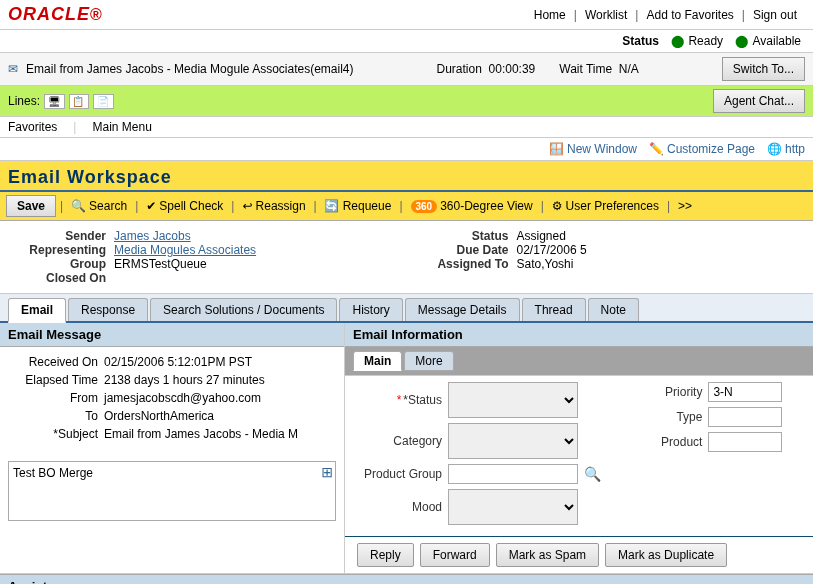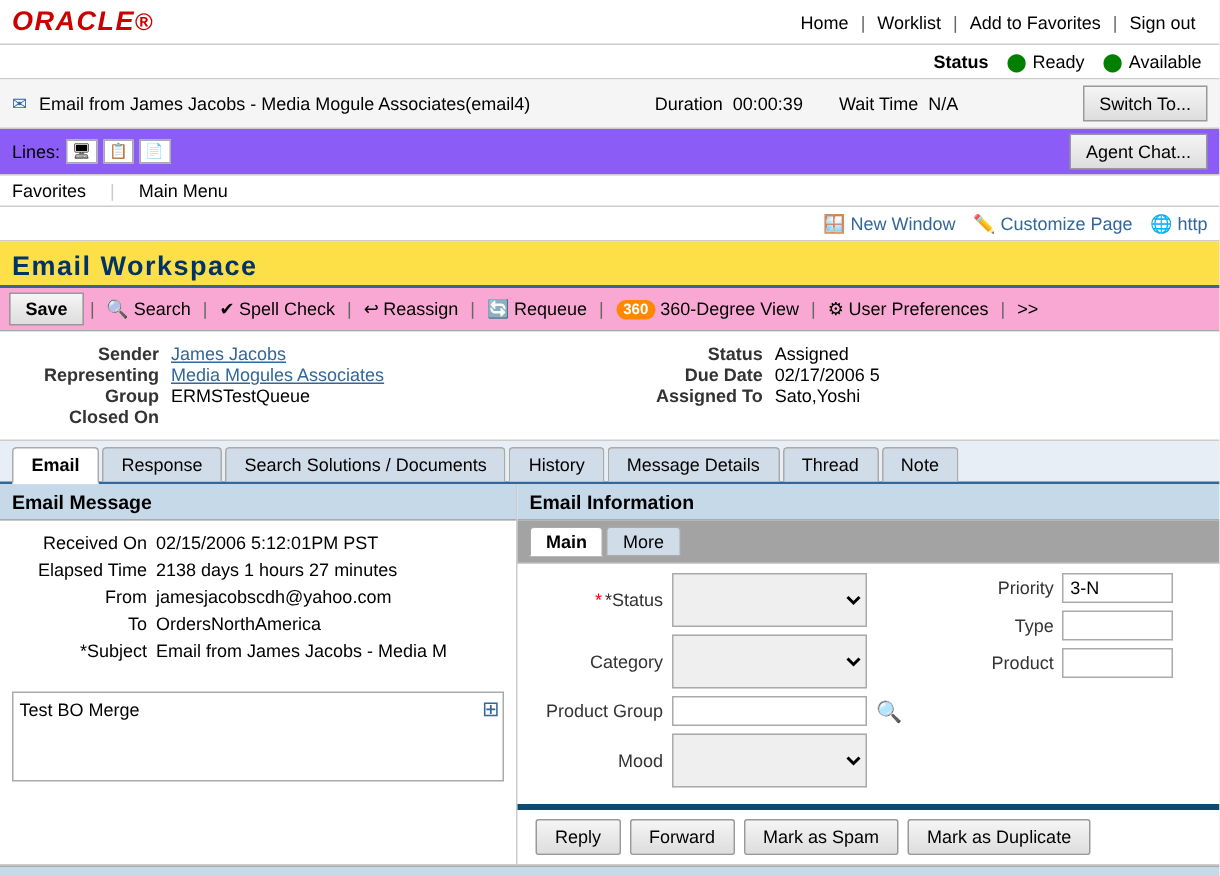--- a/index.html
+++ b/index.html
@@ -16,40 +16,40 @@
     
     .status-bar { background: #fff; display: flex; justify-content: flex-end; align-items: center; padding: 4px 12px; border-bottom: 1px solid #ccc; gap: 12px; }
     .status-label { font-weight: bold; }
     .status-item { display: flex; align-items: center; gap: 4px; }
 
     
     .info-bar { background: #f5f5f5; border-bottom: 1px solid #ccc; padding: 4px 8px; display: flex; align-items: center; justify-content: space-between; }
     .info-left { display: flex; align-items: center; gap: 8px; }
 
     
-    .lines-bar { background: #8b5cf6; border-bottom: 1px solid #ccc; padding: 3px 8px; display: flex; align-items: center; justify-content: space-between; }
+    .lines-bar { background: #bef264; border-bottom: 1px solid #ccc; padding: 3px 8px; display: flex; align-items: center; justify-content: space-between; }
     .lines-icons { display: flex; align-items: center; gap: 4px; }
     .icon-btn { border: 1px solid #aaa; background: #fff; padding: 1px 3px; cursor: pointer; font-size: 10px; }
     .right-buttons { display: flex; gap: 4px; }
     .switch-btn { background: linear-gradient(to bottom, #f5f5f5, #ddd); border: 1px solid #999; padding: 4px 10px; cursor: pointer; font-size: 12px; }
 
     
     .fav-bar { background: #fff; border-bottom: 1px solid #ccc; padding: 3px 8px; display: flex; align-items: center; gap: 16px; font-size: 12px; }
     .fav-item { cursor: pointer; color: #000; }
 
     
     .action-bar { background: #fff; padding: 4px 8px; display: flex; justify-content: flex-end; gap: 12px; border-bottom: 1px solid #ccc; font-size: 12px; }
     .action-link { color: #336699; text-decoration: none; display: flex; align-items: center; gap: 3px; }
 
     
     .page-title { background: #fde047; padding: 6px 8px 2px 8px; }
     .page-title h1 { font-size: 18px; color: #003366; font-weight: bold; letter-spacing: 1px; }
 
     
-    .toolbar { background: #f9a8d4; border-top: 2px solid #336699; border-bottom: 1px solid #aaa; padding: 3px 6px; display: flex; align-items: center; gap: 0; flex-wrap: wrap; }
+    .toolbar { background: #fde047; border-top: 2px solid #336699; border-bottom: 1px solid #aaa; padding: 3px 6px; display: flex; align-items: center; gap: 0; flex-wrap: wrap; }
     .toolbar-save { background: linear-gradient(to bottom, #f5f5f5, #ddd); border: 1px solid #999; padding: 3px 10px; cursor: pointer; font-size: 12px; font-weight: bold; }
     .toolbar-sep { color: #666; padding: 0 4px; }
     .toolbar-item { display: flex; align-items: center; gap: 3px; color: #000; cursor: pointer; padding: 0 4px; }
     .toolbar-360 { background: #ff8800; color: #fff; border-radius: 10px; padding: 1px 5px; font-size: 10px; font-weight: bold; }
 
     
     .detail-section { background: #fff; padding: 8px 16px; border-bottom: 1px solid #ccc; display: grid; grid-template-columns: 1fr 1fr; gap: 4px 24px; }
     .detail-row { display: flex; align-items: baseline; gap: 8px; font-size: 12px; }
     .detail-label { font-weight: bold; text-align: right; min-width: 90px; color: #333; }
     .detail-value { color: #336699; cursor: pointer; }
@@ -87,21 +87,21 @@
     .form-row { display: flex; align-items: center; gap: 6px; margin-bottom: 5px; font-size: 12px; }
     .form-label { text-align: right; min-width: 85px; color: #333; }
     .form-select { height: 20px; border: 1px solid #aaa; font-size: 12px; padding: 17px 2px; }
     .form-select-w { width: 130px; }
     .form-input { height: 20px; border: 1px solid #aaa; font-size: 12px; padding: 1px 4px; }
     .form-input-sm { width: 74px; }
     .form-input-md { width: 130px; }
     .search-icon { color: #666; font-size: 14px; cursor: pointer; }
 
     
-    .btn-row { display: flex; gap: 6px; padding: 6px 12px; border-top: 4px solid #0c4a6e; }
+    .btn-row { display: flex; gap: 6px; padding: 6px 12px; border-top: 1px solid #0c4a6e; }
     .action-button { background: linear-gradient(to bottom, #f5f5f5, #ddd); border: 1px solid #999; padding: 4px 12px; cursor: pointer; font-size: 12px; border-radius: 2px; }
 
     
     .assistance-bar { background: #c5d9e8; padding: 4px 8px; font-weight: bold; font-size: 13px; border-top: 1px solid #aaa; }
 
     .wait-time { display: flex; gap: 24px; }
   </style>
 </head>
 <body>
 

